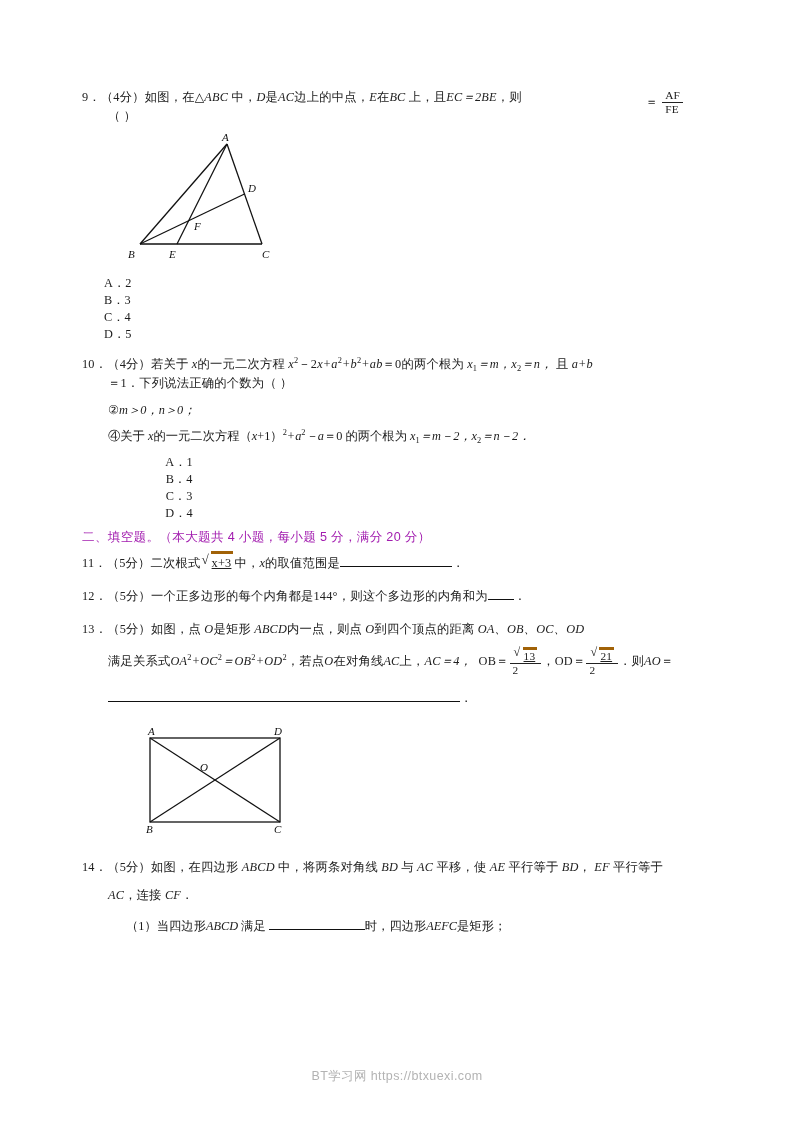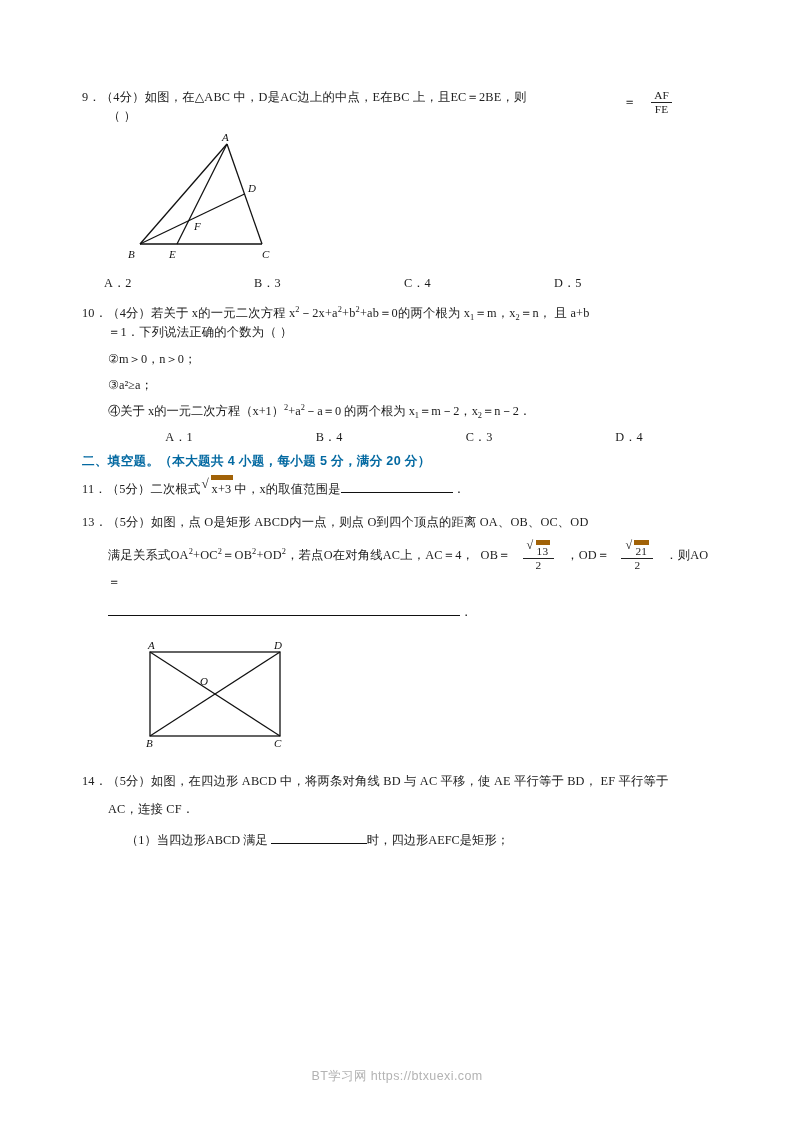--- a/index.html
+++ b/index.html
@@ -28,39 +28,39 @@
     width: 630px;
   }
   .qline {
     font-size: 12.3px;
     line-height: 1.55;
     color: #202020;
     letter-spacing: 0.2px;
   }
   .q-block { margin-bottom: 2px; }
   .indent { padding-left: 26px; }
-  .it { font-family: "Liberation Serif", serif; text-align: center; }
+  .it { font-style: italic; font-family: "Liberation Serif", serif; text-align: center; }
   sup {
     font-size: 0.68em;
     vertical-align: super;
     line-height: 0;
   }
   sub {
     font-size: 0.68em;
     vertical-align: sub;
     line-height: 0;
   }
   
   .frac {
     display: inline-block;
     vertical-align: middle;
-    text-align: center;
+    text-align: left;
     font-size: 0.92em;
     line-height: 1.12;
-    margin: 0 12px;
+    margin: 0 1px;
     position: relative;
     top: -1px;
   }
   .frac .num {
     display: block;
     padding: 0 3px;
     border-bottom: 1px solid #222;
   }
   .frac .den {
     display: block;
@@ -69,22 +69,23 @@
   
   .sqrt {
     display: inline-block;
     position: relative;
     padding-left: 9px;
     margin: 0 1px;
     white-space: nowrap;
   }
   .sqrt > .radicand {
     display: inline-block;
-    border-top: 5px solid #a16207;
+    border-top: 3px solid #a16207;
     padding: 0 2px 0 1px;
+    text-decoration: underline;
   }
   .sqrt::before {
     content: "√";
     position: absolute;
     left: 0;
     top: -1px;
     font-size: 1.08em;
   }
   .blank-sm {
     display: inline-block;
@@ -98,32 +99,33 @@
     border-bottom: 1.3px solid #111;
     vertical-align: baseline;
   }
   .blank-lg {
     display: inline-block;
     width: 112px;
     border-bottom: 1.3px solid #111;
     vertical-align: baseline;
   }
   .section-head {
-    font-weight: bold;
+    font-weight: normal;
     font-size: 12.6px;
     font-family: "Liberation Sans", sans-serif;
     letter-spacing: 0.3px;
     margin: 7px 0 5px 0;
-    color: #0369a1;
+    color: #a21caf;
   }
   .choices {
     display: flex;
     font-size: 12.3px;
     padding-left: 22px;
     margin: 9px 0 12px 0;
+    flex-direction: column;
   }
   .choices .ch { width: 150px; }
   .fig { position: relative; }
   .right-frac {
     position: absolute;
     right: 28px;
     top: 2px;
     font-size: 12.3px;
   }
   .footer {
@@ -188,40 +190,40 @@
     <div class="q-block">
       <div class="qline">
         <span>10．</span><span>（4分）</span><span>若关于 </span><span class="it">x</span><span>的一元二次方程 </span><span class="it">x</span><sup>2</sup><span>－2</span><span class="it">x</span><span class="it">+a</span><sup>2</sup><span class="it">+b</span><sup>2</sup><span class="it">+ab</span><span>＝0的两个根为 </span><span class="it">x</span><sub>1</sub><span class="it">＝m，</span><span class="it">x</span><sub>2</sub><span class="it">＝n，</span><span> 且 </span><span class="it">a+b</span>
       </div>
       <div class="qline indent">＝1．下列说法正确的个数为（      ）</div>
 
       <div class="sub-item">
         <span>②</span><span class="it">m＞0，n＞0；</span>
       </div>
       <div class="sub-item">
-        <span>③</span><span class="it">a²≥a；</span>
-      </div>
-      <div class="sub-item">
         <span>④</span><span>关于 </span><span class="it">x</span><span>的一元二次方程（</span><span class="it">x</span><span>+1）</span><sup>2</sup><span class="it">+a</span><sup>2</sup><span class="it">－a</span><span>＝0 的两个根为 </span><span class="it">x</span><sub>1</sub><span class="it">＝m－2，</span><span class="it">x</span><sub>2</sub><span class="it">＝n－2．</span>
       </div>
 
       <div class="choices" style="margin:8px 0 6px 0;text-align:center;">
         <span class="ch">A．1</span>
         <span class="ch">B．4</span>
         <span class="ch">C．3</span>
         <span class="ch">D．4</span>
       </div>
     </div>
 
     <div class="section-head">二、填空题。（本大题共 4 小题，每小题 5 分，满分 20 分）</div>
 
     <div class="qline" style="margin-bottom:14px;">
       <span>11．</span><span>（5分）</span><span>二次根式</span><span class="sqrt"><span class="radicand">x+3</span></span><span>中，</span><span class="it">x</span><span>的取值范围是</span><span class="blank-lg"></span><span>．</span>
     </div>
 
+    <div class="qline" style="margin-bottom:14px;">
+      <span>12．</span><span>（5分）</span><span>一个正多边形的每个内角都是144°，则这个多边形的内角和为</span><span class="blank-sm"></span><span>．</span>
+    </div>
 
     <div class="q-block">
       <div class="qline">
         <span>13．</span><span>（5分）</span><span>如图，点 </span><span class="it">O</span><span>是矩形 </span><span class="it">ABCD</span><span>内一点，则点 </span><span class="it">O</span><span>到四个顶点的距离 </span><span class="it">OA、OB、OC、OD</span>
       </div>
 
       <div class="qline indent" style="margin-top:9px;">
         <span>满足关系式</span><span class="it">OA</span><sup>2</sup><span class="it">+OC</span><sup>2</sup><span class="it">＝OB</span><sup>2</sup><span class="it">+OD</span><sup>2</sup><span>，若点</span><span class="it">O</span><span>在对角线</span><span class="it">AC</span><span>上，</span><span class="it">AC＝4，</span>&nbsp;&nbsp;<span>OB＝</span><span class="frac"><span class="num"><span class="sqrt"><span class="radicand">13</span></span></span><span class="den">2</span></span><span>，</span><span>OD＝</span><span class="frac"><span class="num"><span class="sqrt"><span class="radicand">21</span></span></span><span class="den">2</span></span><span>．则</span><span class="it">AO</span><span>＝</span>
       </div>
 

